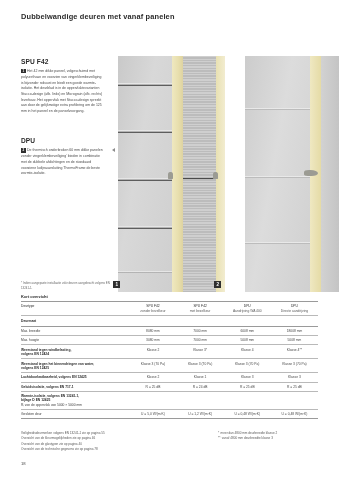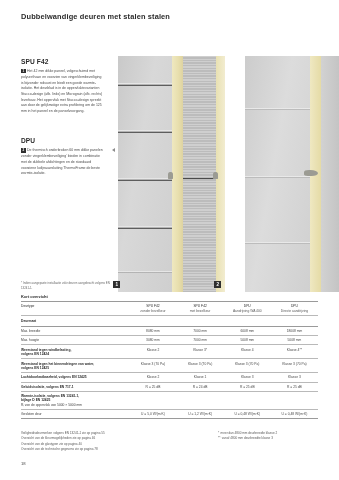--- a/index.html
+++ b/index.html
@@ -249,21 +249,21 @@
     left: 21px; top: 461px;
     font-size: 4.2px;
     color: #4a4a4a;
   }
 </style>
 </head>
 <body>
 
 <div class="page">
 
-  <div class="page-title">Dubbelwandige deuren met stalen stalen</div>
+  <div class="page-title">Dubbelwandige deuren met vanaf panelen</div>
 
   <div class="left-col">
 
     <div>
       <div class="sec-head">SPU F42</div>
       <p class="sec-body"><span class="marker-inline">1</span><span>Het 42 mm dikke paneel, volgeschuimd met polyurethaan en voorzien van vingerklembeveiliging is bijzonder robuust en biedt een goede warmte-isolatie. Het deurblad is in de oppervlaktevarianten Stucco-design (afb. links) en Micrograin (afb. rechts) leverbaar. Het oppervlak met Stucco-design spreekt aan door de gelijkmatige extra profilering om de 125 mm in het paneel en de panselvoorgang.</span></p>
     </div>
 
     <div class="block-dpu">
       <div class="sec-head">DPU</div>

